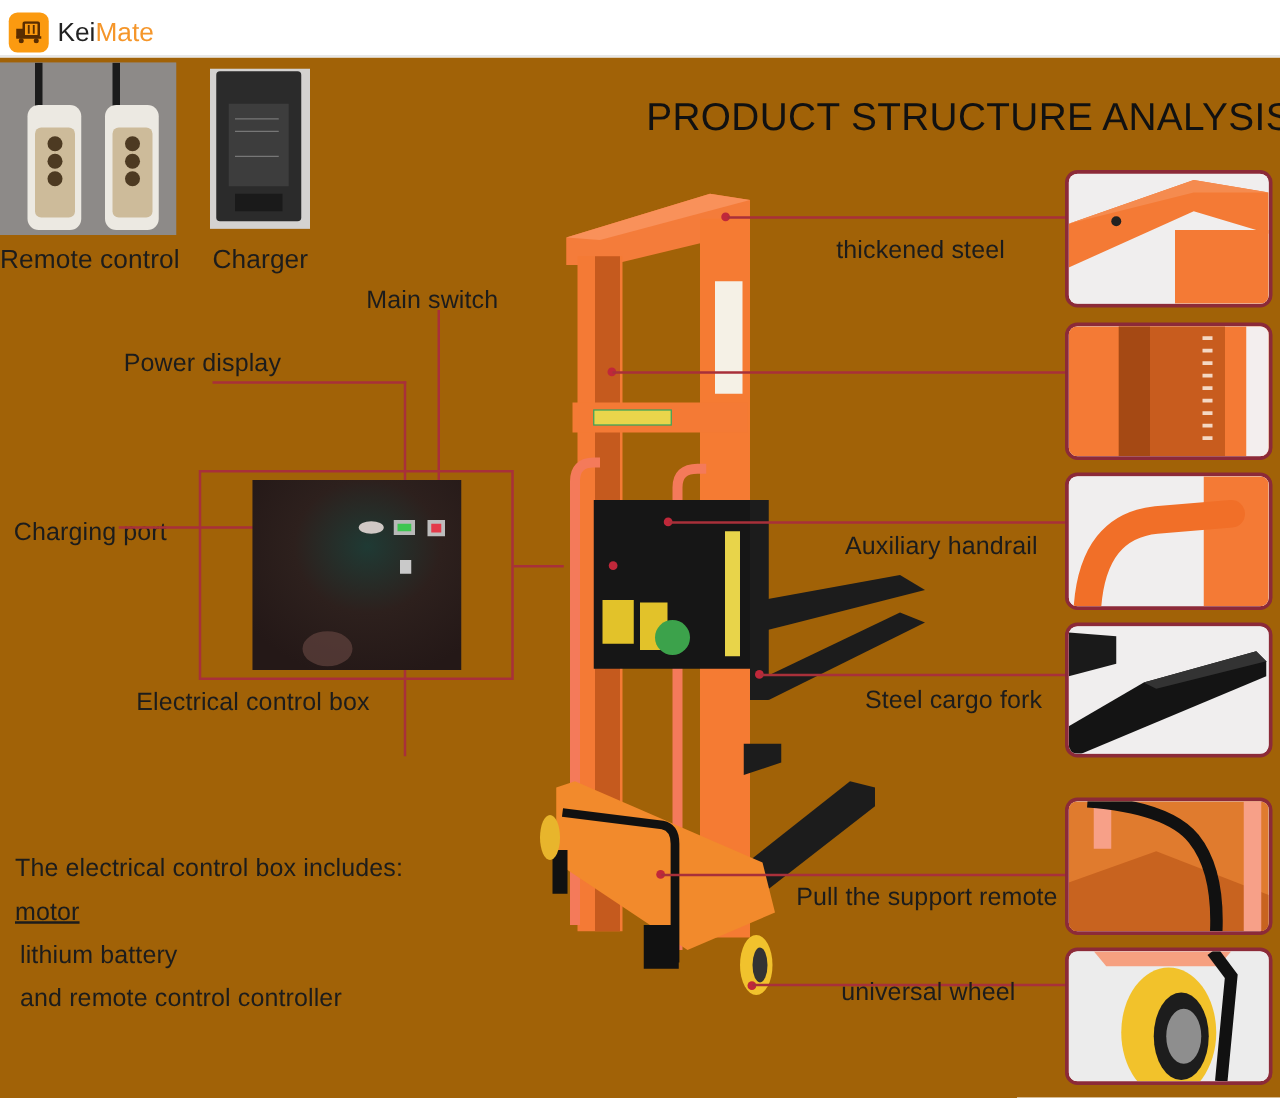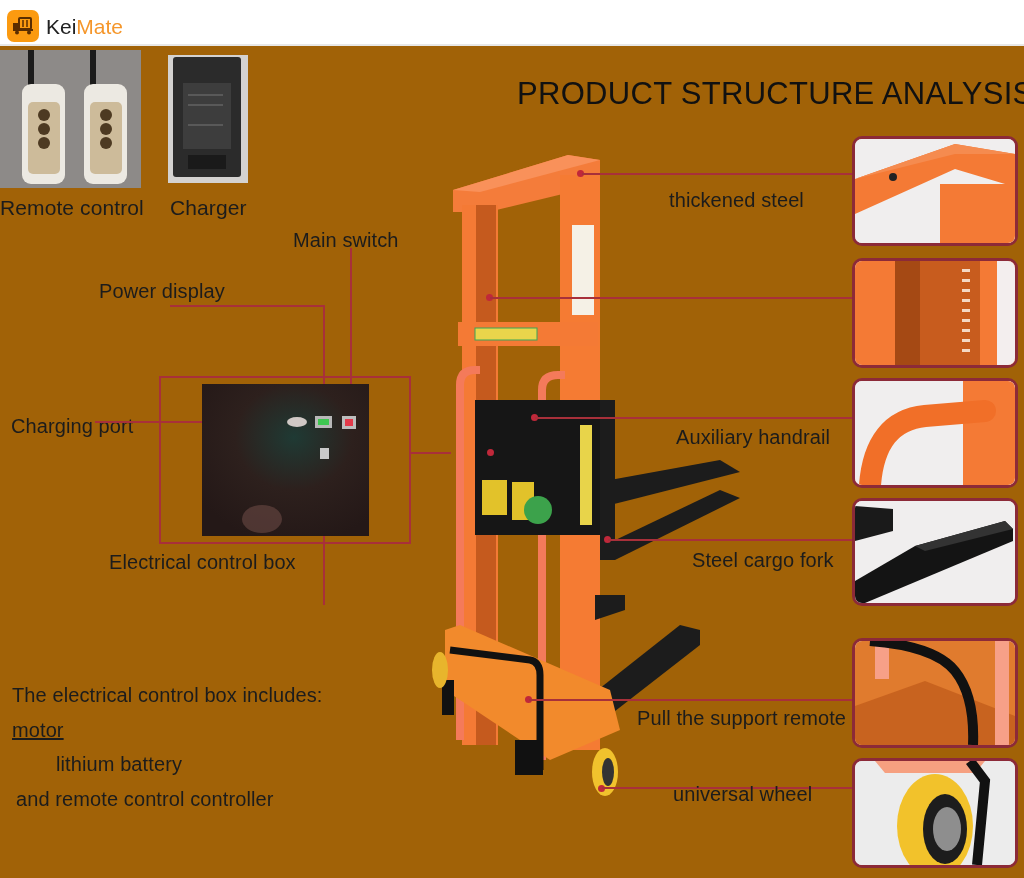--- a/index.html
+++ b/index.html
@@ -107,21 +107,21 @@
       <rect x="116" y="35" width="11" height="6" fill="#3ec651"></rect>
       <rect x="140" y="32" width="14" height="13" fill="#bdbdbd"></rect>
       <rect x="143" y="35" width="8" height="7" fill="#e33a4a"></rect>
       <rect x="118" y="64" width="9" height="11" fill="#c9c9c9"></rect>
     </svg>
   </div>
   <div class="line" style="left:411px;top:452px;width:40px;height:2px;"></div>
 
   <div class="lbl" style="left:12px;top:683px;font-weight:normal;">The electrical control box includes:</div>
   <div class="lbl" style="left:12px;top:718px;text-decoration:underline;">motor</div>
-  <div class="lbl" style="left:16px;top:752px;margin-left:40px;">lithium battery</div>
+  <div class="lbl" style="left:16px;top:752px;">lithium battery</div>
   <div class="lbl" style="left:16px;top:787px;">and remote control controller</div>
 
   <svg style="position:absolute;left:420px;top:150px;" width="340" height="650" viewBox="0 0 340 650">
 
     <polygon points="33,40 148,5 180,10 180,35 68,62 33,62" fill="#f47c3a"></polygon>
     <polygon points="33,40 148,5 180,10 60,42" fill="#f9915a"></polygon>
 
     <rect x="42" y="55" width="36" height="540" fill="#f47a35"></rect>
     <rect x="56" y="55" width="20" height="540" fill="#c55a1e"></rect>
 

